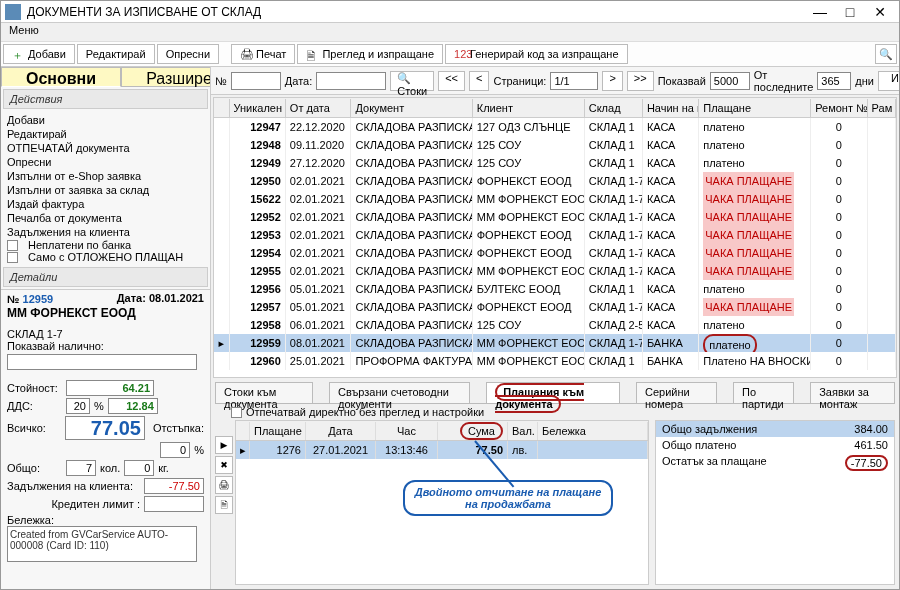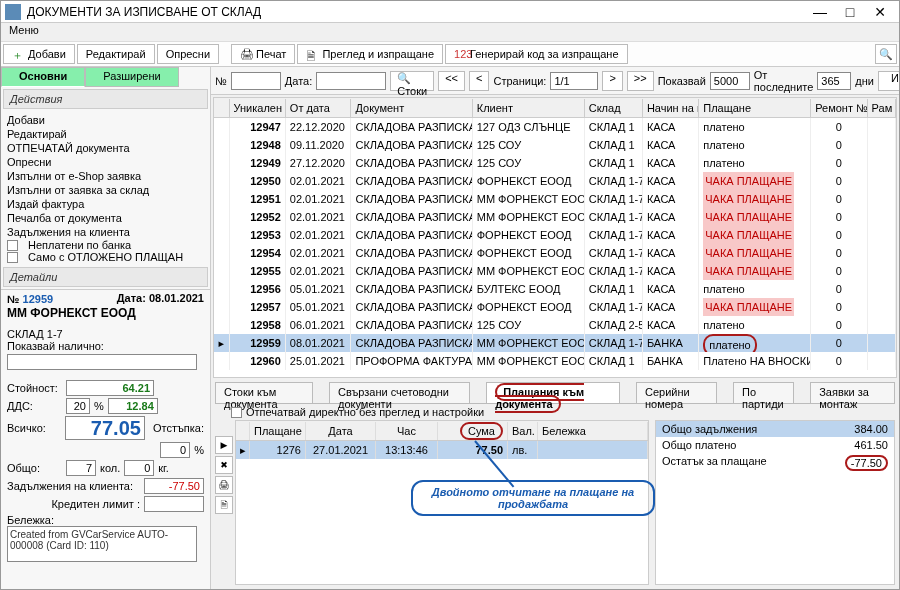--- a/index.html
+++ b/index.html
@@ -10,21 +10,21 @@
 .titlebar .ttl { font-size: 12px; }
 .titlebar .spacer { flex: 1; }
 .winbtn { width: 30px; height: 20px; text-align: center; line-height: 20px; font-size: 14px; }
 .menubar { height: 18px; padding: 1px 8px; font-size: 11px; }
 .toolbar { height: 26px; background: #fdfdfd; border-top: 1px solid #ddd; border-bottom: 1px solid #ccc; display: flex; align-items: center; padding: 0 2px; gap: 2px; }
 .tbtn { height: 20px; padding: 0 8px; background: #fff; border: 1px solid #bbb; display: inline-flex; align-items: center; gap: 4px; font-size: 11px; }
 .tbtn .ic { width: 12px; height: 12px; display: inline-block; }
 .body { flex: 1; display: flex; overflow: hidden; }
 .left { width: 210px; border-right: 1px solid #ccc; background: #f7f7f7; display: flex; flex-direction: column; overflow: hidden; }
 .ltabs { height: 20px; display: flex; }
-.ltabs .tb { padding: 2px 17px; border: 1px solid #bbb; background: #86efac; font-size: 11px; }
+.ltabs .tb { padding: 2px 24px; border: 1px solid #bbb; background: #fef9c3; font-size: 16px; }
 .ltabs .tb.active { border-bottom-color: #fff; font-weight: bold; }
 .panelh { background: #e9e9e9; border: 1px solid #ccc; padding: 3px 6px; font-size: 11px; font-style: italic; color: #333; margin: 2px; }
 .actions { padding: 2px 6px; }
 .actions .act { padding: 1px 0; font-size: 11px; }
 .actions .chk { display: flex; align-items: center; gap: 10px; }
 .actions .chk .sq { width: 11px; height: 11px; border: 1px solid #888; background: #fff; }
 .details { border-top: 1px solid #ccc; padding: 2px 6px; }
 .details .dn { font-size: 12px; font-weight: bold; }
 .details .dc { font-size: 12px; font-weight: bold; }
 .details .blue { color: #1a5cb0; }
@@ -276,21 +276,21 @@
               <div class="gcell c-doc">СКЛАДОВА РАЗПИСКА</div>
               <div class="gcell c-cli">ФОРНЕКСТ ЕООД</div>
               <div class="gcell c-wh">СКЛАД 1-7</div>
               <div class="gcell c-mp">КАСА</div>
               <div class="gcell c-pay"><span class="pending">ЧАКА ПЛАЩАНЕ</span></div>
               <div class="gcell c-rep">0</div>
               <div class="gcell c-ram"></div>
             </div>
             <div class="grow">
               <div class="gcell c-sel"></div>
-              <div class="gcell c-un">12951</div>
+              <div class="gcell c-un">15622</div>
               <div class="gcell c-dt">02.01.2021</div>
               <div class="gcell c-doc">СКЛАДОВА РАЗПИСКА</div>
               <div class="gcell c-cli">ММ ФОРНЕКСТ ЕООД</div>
               <div class="gcell c-wh">СКЛАД 1-7</div>
               <div class="gcell c-mp">КАСА</div>
               <div class="gcell c-pay"><span class="pending">ЧАКА ПЛАЩАНЕ</span></div>
               <div class="gcell c-rep">0</div>
               <div class="gcell c-ram"></div>
             </div>
             <div class="grow">
@@ -453,18 +453,18 @@
           <div class="trow">
               <span class="tl">Общо платено</span>
               <span class="tv">461.50</span>
             </div>
           <div class="trow">
               <span class="tl">Остатък за плащане</span>
               <span class="tv"><span class="circ">-77.50</span></span>
             </div>
         </div>
 
-        <div class="annot" style="left:196px;top:60px;width:244px">Двойното отчитане на плащане на продажбата</div>
+        <div class="annot" style="left:188px;top:60px;width:210px">Двойното отчитане на плащане на продажбата</div>
         <div class="line-blue" style="left:260px;top:20px;width:60px;transform:rotate(50deg)"></div>
       </div>
     </div>
   </div>
 </div>
 
 </body></html>

